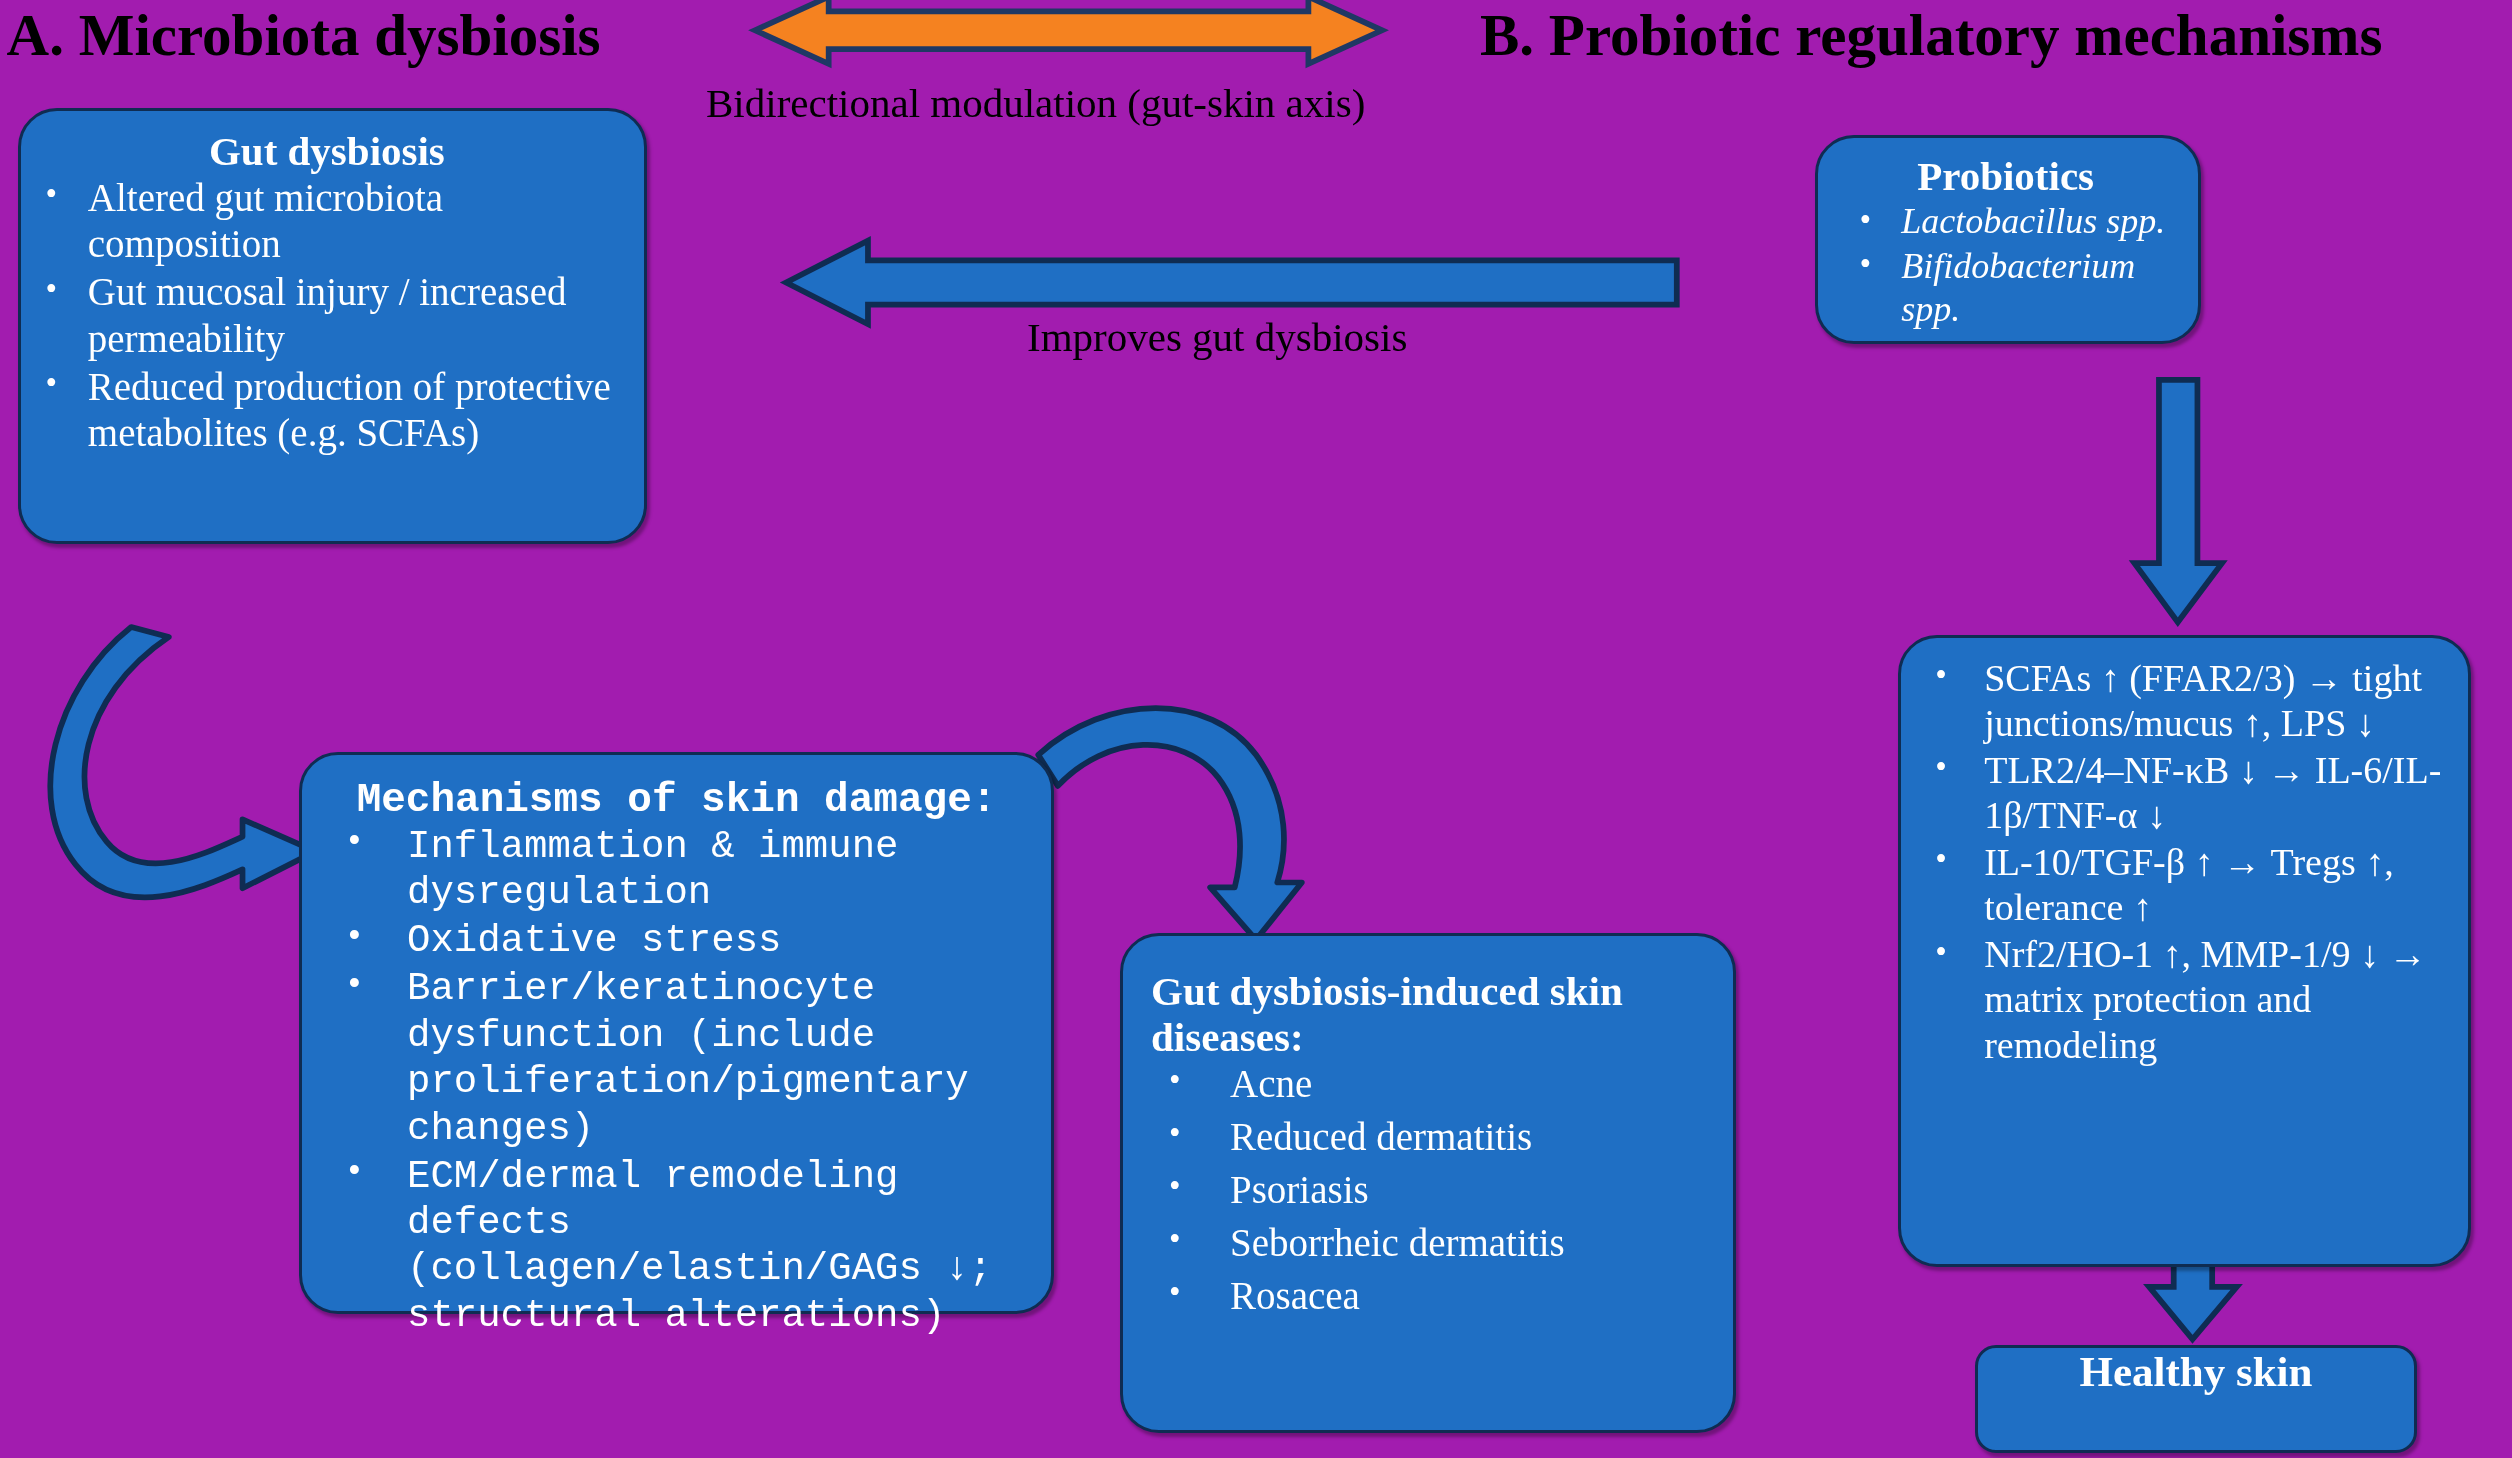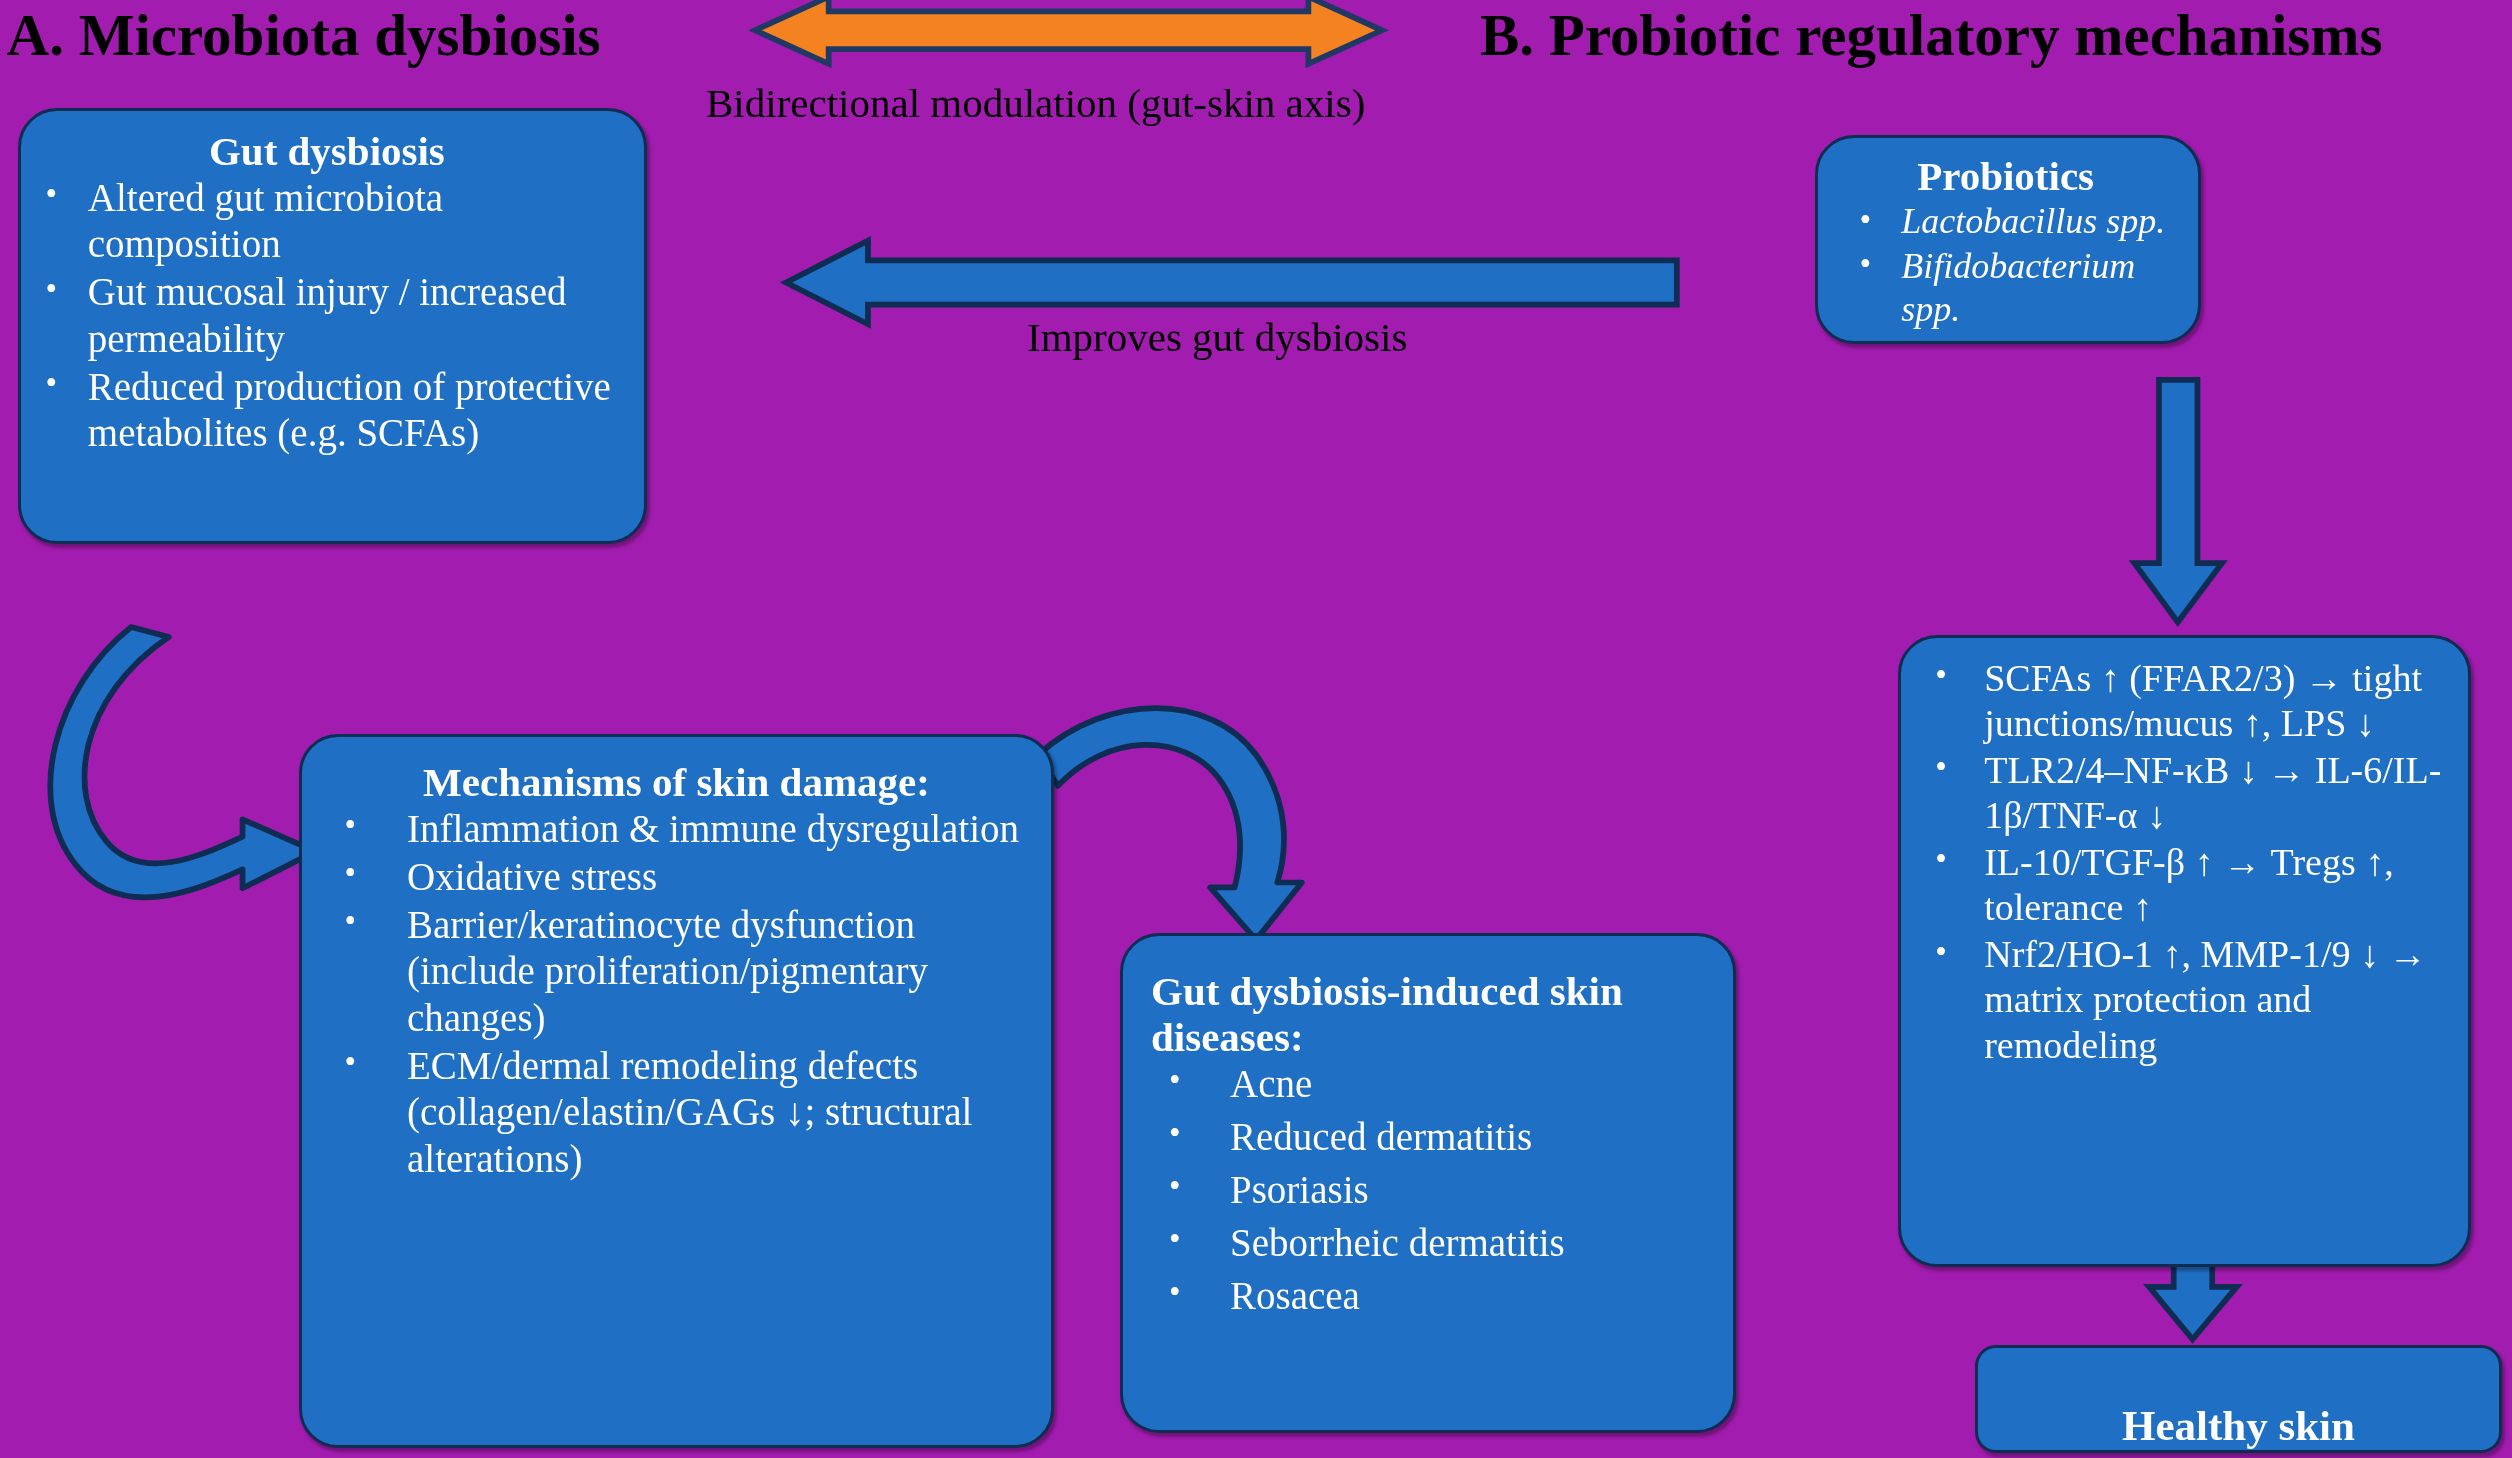--- a/index.html
+++ b/index.html
@@ -79,46 +79,47 @@
     padding: 18px 21px 0 9.8px;
   }
   #box-probiotics {
     left: 1815px; top: 135px;  width: 386px;  height: 209px;
     padding: 16.4px 13px 0 8.2px;
   }
   #box-probiotics .blist li { font-size: 36px; padding-left: 75px; }
   #box-probiotics .blist li::before { left: 33px; }
 
   #box-mechanisms-skin {
-    left: 299px; top: 734px;  width: 755px;  height: 714px;
+    left: 299px; top: 752px;  width: 755px;  height: 562px;
     padding: 23px 18px 0 18px;
+    font-family: Liberation Mono, monospace;
   }
   #box-mechanisms-skin .blist li { padding-left: 87px; }
   #box-mechanisms-skin .blist li::before { left: 24.6px; }
 
   #box-skin-diseases {
     left: 1120px; top: 933px; width: 616px;  height: 500px;
     padding: 33px 23px 0 28px;
   }
   #box-skin-diseases .blist li { padding-left: 79px; margin-bottom: 6.6px; }
   #box-skin-diseases .blist li::before { left: 18px; }
 
   #box-probiotic-mechanisms {
     left: 1898px; top: 635px; width: 573px;  height: 632px;
     padding: 18px 14.7px 0 8.2px;
   }
   #box-probiotic-mechanisms .blist li { font-size: 38px; padding-left: 75px; }
   #box-probiotic-mechanisms .blist li::before { left: 26px; }
 
   #box-healthy-skin {
-    left: 1975px; top: 1345px; width: 527px; height: 108px;
+    left: 1975px; top: 1345px; width: 442px; height: 108px;
     padding: 0;
     border-radius: 21px;
     display: flex;
-    align-items: flex-end;
+    align-items: flex-start;
     justify-content: center;
   }
   #box-healthy-skin .box-heading { font-size: 43px; }
 
   
   #arrow-layer {
     position: absolute;
     left: 0; top: 0;
     width: 2512px;
     height: 1458px;

